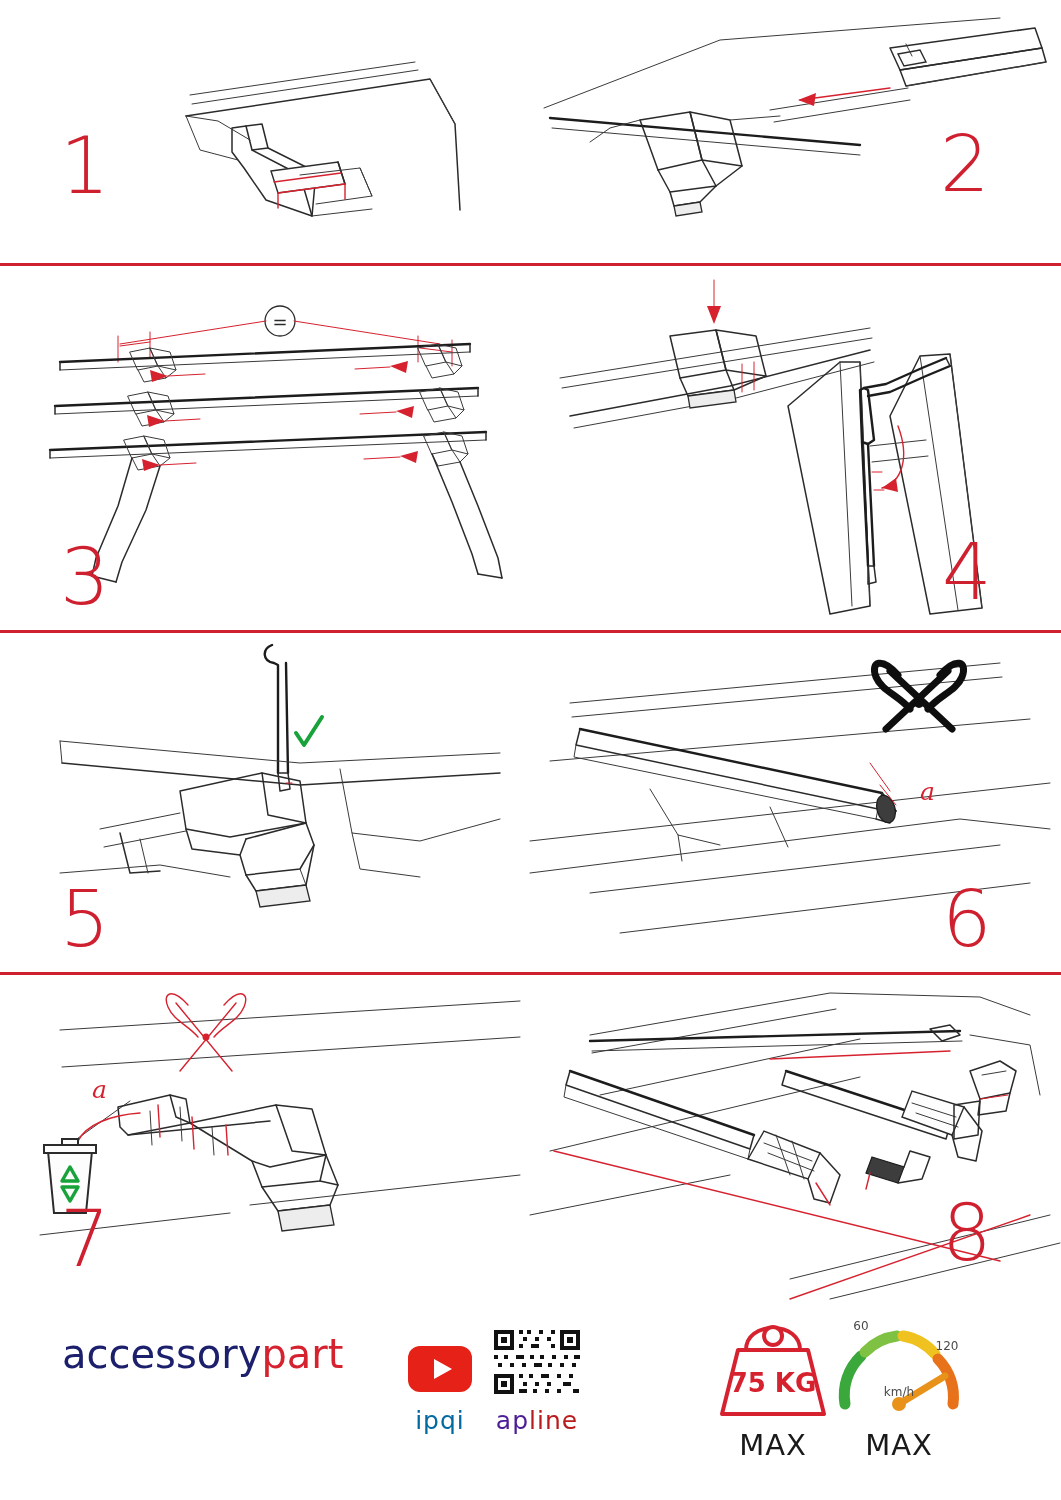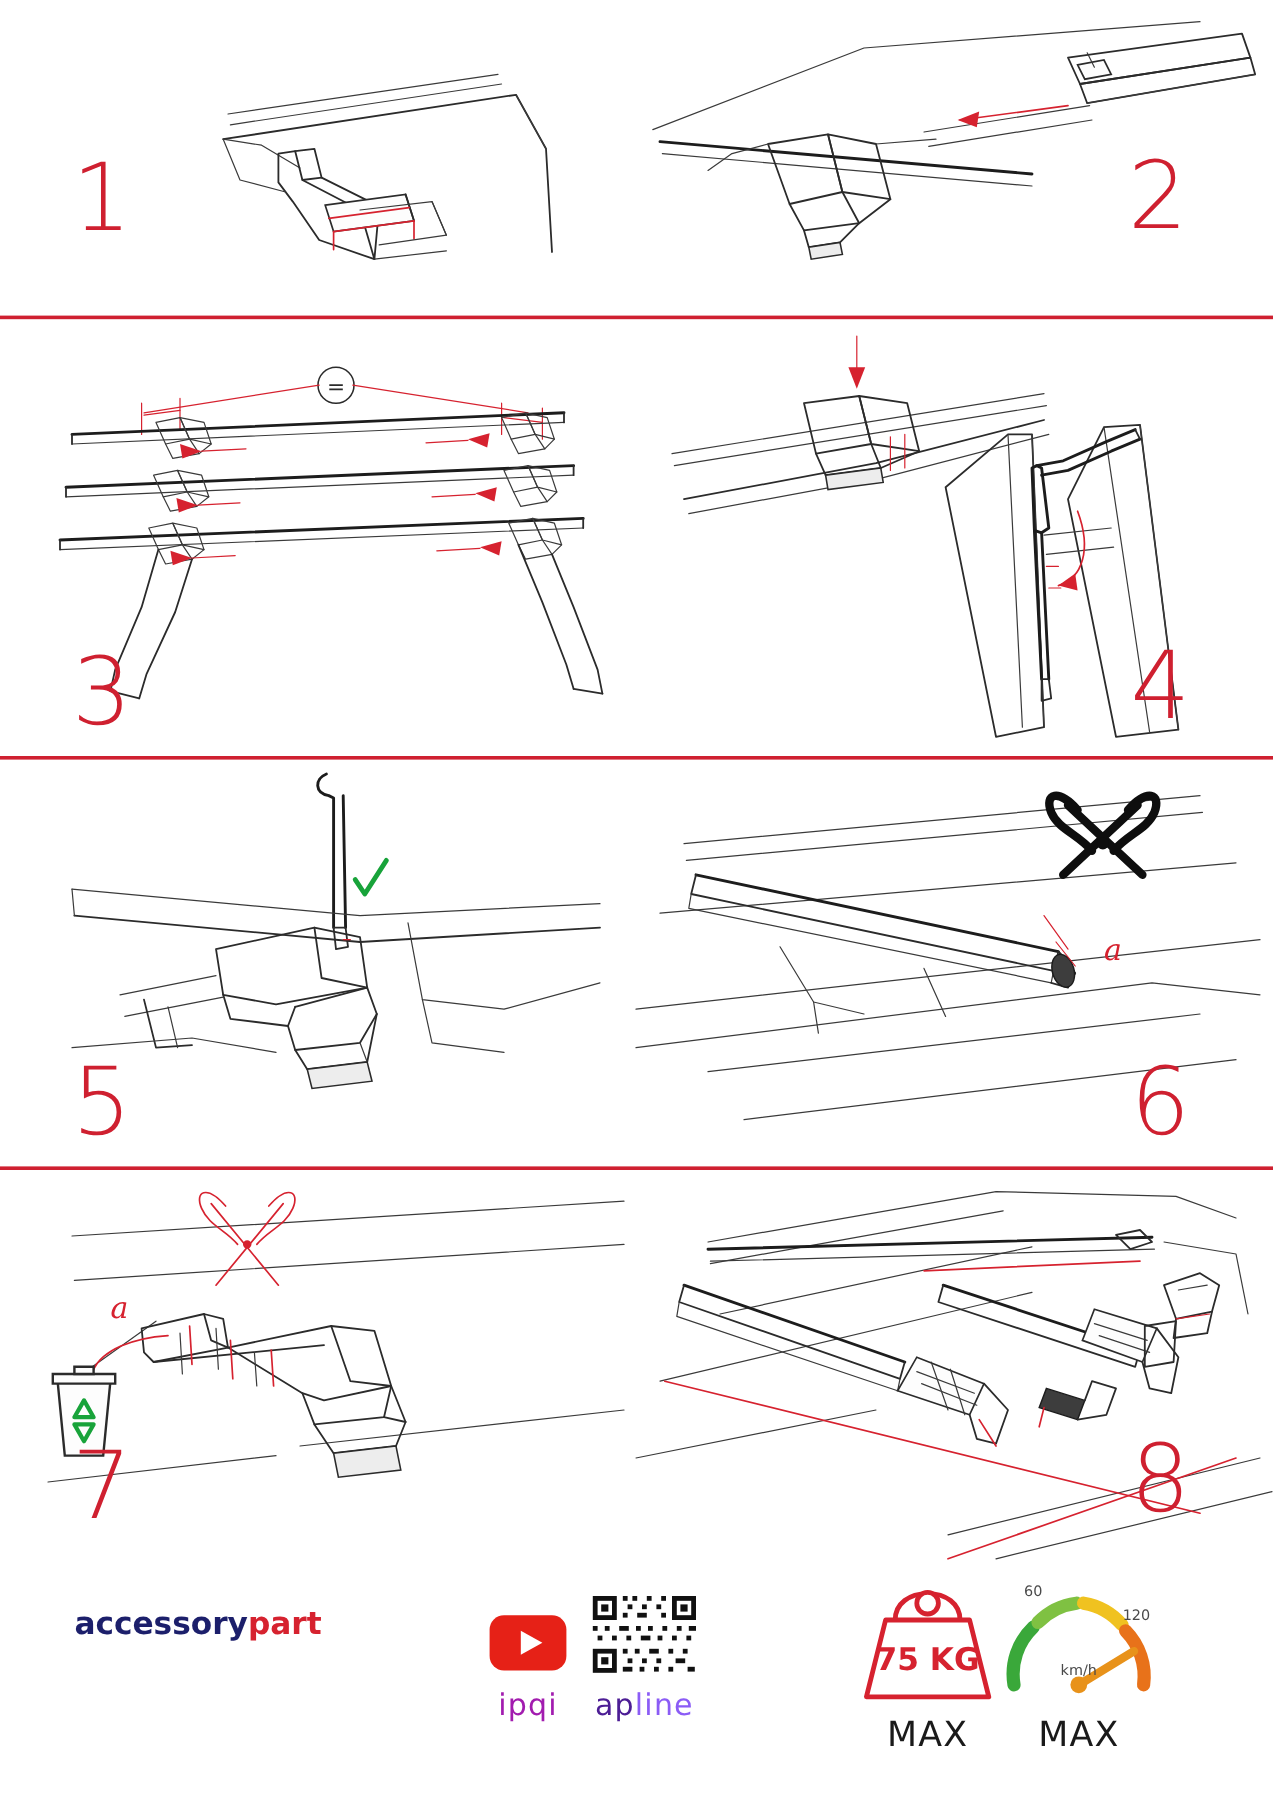--- a/index.html
+++ b/index.html
@@ -83,43 +83,43 @@
     color: #1c1f6b;
     letter-spacing: 0px;
     line-height: 50px;
   }
   .brand-basic .x {
     color: #1c1f6b;
     font-size: 40px;
   }
   .brand-accessory {
     font-family: "DejaVu Sans", sans-serif;
-    font-weight: bold;
-    font-size: 26px;
+    font-weight: normal;
+    font-size: 40px;
     line-height: 36px;
     margin-top: 8px;
   }
   .brand-accessory .a1 { color: #1c1f6b; }
   .brand-accessory .a2 { color: #d6222f; }
 
   .logo-item {
     position: absolute;
     text-align: center;
   }
   .logo-caption {
     font-family: "DejaVu Sans", sans-serif;
     font-size: 25px;
     letter-spacing: 1px;
     margin-top: 6px;
   }
   .cap-mdak { color: #2b2b2b; font-weight: 500; }
   .cap-mdak .k { color: #2b2b2b; }
-  .cap-ipqi { color: #a21caf; }
+  .cap-ipqi { color: #0369a1; }
   .cap-apline .p1 { color: #4c1d95; }
-  .cap-apline .p2 { color: #8b5cf6; }
+  .cap-apline .p2 { color: #b91c1c; }
 
   .max-label {
     font-family: "DejaVu Sans", sans-serif;
     font-size: 29px;
     color: #1a1a1a;
     text-align: center;
     margin-top: 4px;
     letter-spacing: 1px;
   }
   .weight-text {

